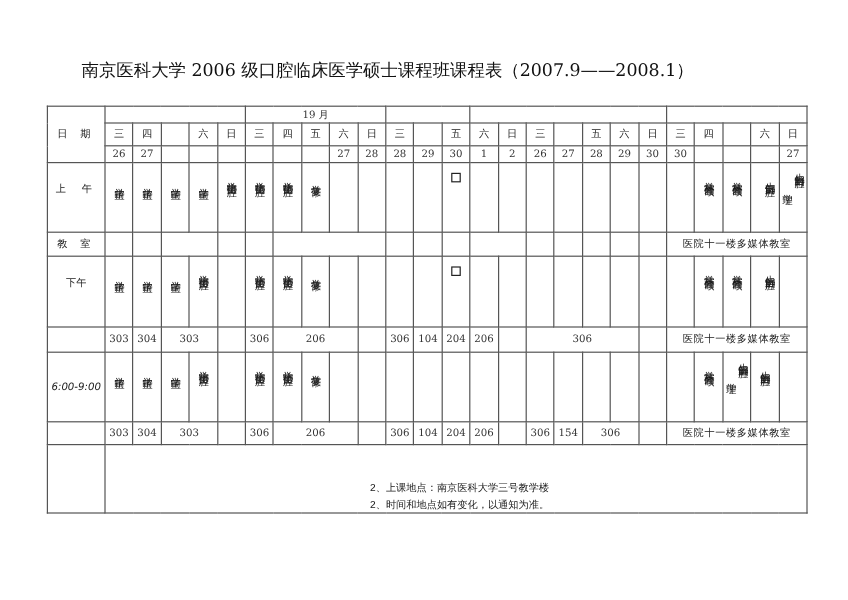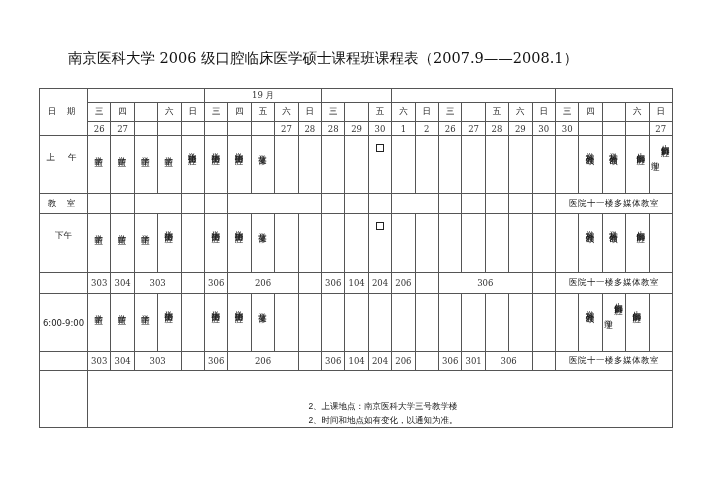--- a/index.html
+++ b/index.html
@@ -5,21 +5,21 @@
   html, body { margin: 0; padding: 0; background: #ffffff; }
   body { width: 707px; height: 500px; position: relative; overflow: hidden;
          font-family: "DejaVu Serif", "Liberation Serif", serif; color: #1a1a1a; }
   .title { position: absolute; left: 0; top: 49px; width: 646px; text-align: center;
            font-size: 14.5px; letter-spacing: 0px; color: #111; white-space: nowrap; }
   table.sched { position: absolute; left: 39px; top: 88px; border-collapse: collapse;
                 table-layout: fixed; width: 634px; }
   table.sched td { border: 1px solid #555; padding: 0; text-align: center; vertical-align: middle;
                    font-size: 8.5px; overflow: hidden; }
   .lbl { font-family: "DejaVu Sans", "Liberation Sans", sans-serif; font-size: 8.5px; letter-spacing: 4px; }
-  .lbl-time { font-size: 8px; letter-spacing: 0; }
+  .lbl-time { font-size: 8px; letter-spacing: 0; font-style: italic; }
   .wk { font-family: "DejaVu Sans", "Liberation Sans", sans-serif; font-size: 8px; }
   .dt { font-size: 8.5px; color: #333; }
   .room { font-size: 8.5px; color: #333; }
   .hosp { font-family: Liberation Sans, sans-serif; font-size: 9px; letter-spacing: 0.5px; white-space: nowrap; }
   .vt { display: inline-block; writing-mode: vertical-rl; text-orientation: upright;
         font-family: "DejaVu Sans", "Liberation Sans", sans-serif; font-size: 8.5px; line-height: 10px;
         letter-spacing: -1px; }
   .cell-top { vertical-align: top !important; padding-top: 6px !important; }
   .pair { display: flex; justify-content: center; align-items: flex-start; gap: 0px; }
   .pair .vt:first-child { margin-top: 14px; }
@@ -248,21 +248,21 @@
     <td></td>
     <td class="room">306</td>
     <td colspan="3" class="room">206</td>
     <td></td>
     <td class="room">306</td>
     <td class="room">104</td>
     <td class="room">204</td>
     <td class="room">206</td>
     <td></td>
     <td class="room">306</td>
-    <td class="room">301</td>
+    <td class="room">154</td>
     <td colspan="2" class="room">306</td>
     <td></td>
     <td colspan="5" class="hosp">医院十一楼多媒体教室</td>
   </tr>
 
   <tr style="height:53px">
     <td></td>
     <td colspan="25" class="notes">
       <div>2、上课地点：南京医科大学三号教学楼</div>
       <div>2、时间和地点如有变化，以通知为准。</div>

